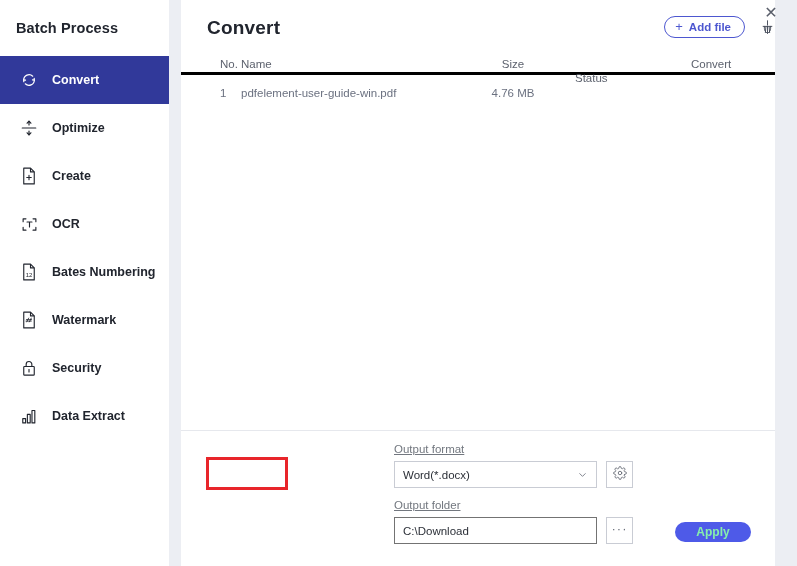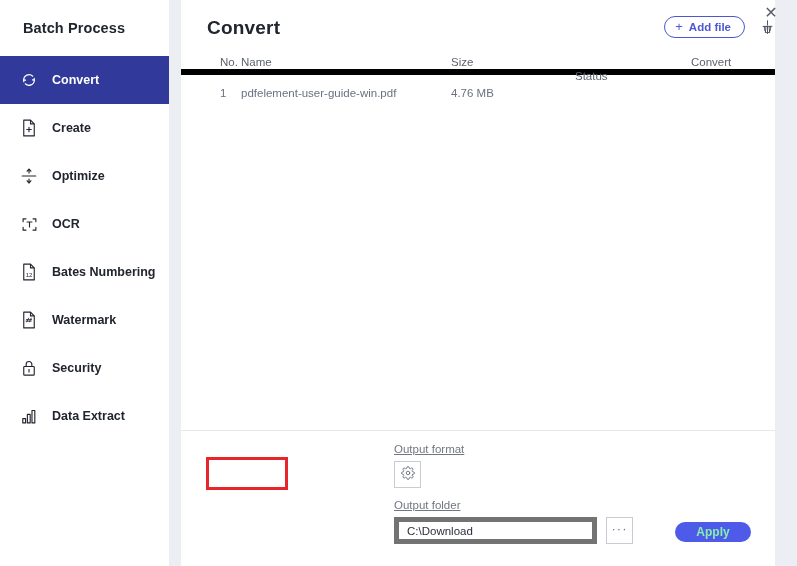--- a/index.html
+++ b/index.html
@@ -26,21 +26,21 @@
     left: 0; top: 0;
     width: 169px;
     height: 566px;
     background: #ffffff;
   }
 
   .brand {
     height: 56px;
     display: flex;
     align-items: center;
-    padding-left: 23px;
+    padding-left: 16px;
     text-align: center;
   }
   .brand-title {
     font-size: 14.5px;
     font-weight: bold;
     color: #21252e;
     letter-spacing: .1px;
   }
 
   .nav { padding-top: 0px; }
@@ -170,34 +170,34 @@
   .table-wrap {
     position: absolute;
     left: 0;
     top: 55px;
     right: 11px;
   }
   .tbl-head {
     display: flex;
     align-items: center;
     height: 20px;
-    border-bottom: 6px solid #000000;
+    border-bottom: 3px solid #000000;
     font-size: 11.5px;
     color: #5d626e;
   }
   .tbl-row {
     display: flex;
     align-items: center;
     height: 36px;
     font-size: 11.5px;
     color: #6b7180;
   }
   .c-no     { width: 60px; padding-left: 39px; }
   .c-name   { width: 210px; }
-  .c-size   { width: 124px; }
+  .c-size   { width: 124px; text-align: center; }
   .c-status { width: 116px; margin-top: 28px; }
   .c-action { width: 70px; }
 
   
   .divider {
     position: absolute;
     left: 0; right: 11px;
     top: 430px;
     height: 1px;
     background: #e6e8ed;
@@ -242,21 +242,21 @@
     right: 8px;
     top: 50%;
     transform: translateY(-50%);
     color: #767b86;
     display: flex;
   }
 
   .text-box {
     width: 203px;
     height: 27px;
-    border: 5px solid #737373;
+    border: 1px solid #737373;
     background: #ffffff;
     display: flex;
     align-items: center;
     padding-left: 8px;
     font-size: 11.5px;
     color: #2c3038;
   }
 
   .sq-btn {
     width: 27px;
@@ -320,40 +320,40 @@
             <path d="M4 12a8 8 0 0 1 13.6-5.7"></path>
             <path d="M4.2 14.6 4 11.8l2.8.5"></path>
             <path d="M19.8 9.4 20 12.2l-2.8-.5"></path>
           </svg>
         </span>
         <span class="nav-label">Convert</span>
       </div>
 
       <div class="nav-item">
         <span class="nav-icon">
-          <svg width="16" height="18" viewBox="0 0 20 24" fill="none" stroke="currentColor" stroke-width="1.5" stroke-linejoin="round">
-            <path d="M3 1.5h9l5 5v16H3z"></path>
-            <path d="M12 1.5v5h5"></path>
-            <path d="M10 11v6M7 14h6" stroke-linecap="round"></path>
-          </svg>
-        </span>
-        <span class="nav-label">Create</span>
-      </div>
-
-      <div class="nav-item">
-        <span class="nav-icon">
           <svg width="18" height="18" viewBox="0 0 24 24" fill="none" stroke="currentColor" stroke-width="1.6" stroke-linecap="round" stroke-linejoin="round">
             <path d="M3 12h18"></path>
             <path d="M12 3v5"></path>
               <path d="M9.5 5.6 12 3l2.5 2.6"></path>
             <path d="M12 21v-5"></path>
               <path d="M9.5 18.4 12 21l2.5-2.6"></path>
           </svg>
         </span>
         <span class="nav-label">Optimize</span>
+      </div>
+
+      <div class="nav-item">
+        <span class="nav-icon">
+          <svg width="16" height="18" viewBox="0 0 20 24" fill="none" stroke="currentColor" stroke-width="1.5" stroke-linejoin="round">
+            <path d="M3 1.5h9l5 5v16H3z"></path>
+            <path d="M12 1.5v5h5"></path>
+            <path d="M10 11v6M7 14h6" stroke-linecap="round"></path>
+          </svg>
+        </span>
+        <span class="nav-label">Create</span>
       </div>
 
       <div class="nav-item">
         <span class="nav-icon">
           <svg width="17" height="17" viewBox="0 0 24 24" fill="none" stroke="currentColor" stroke-width="1.6" stroke-linecap="round" stroke-linejoin="round">
             <path d="M3 8V4h4"></path>
               <path d="M21 8V4h-4"></path>
             <path d="M3 16v4h4"></path>
               <path d="M21 16v4h-4"></path>
             <path d="M8.5 8.5h7M12 8.5v7"></path>
@@ -454,20 +454,28 @@
       </div>
     </div>
 
     <div class="divider"></div>
 
     <div class="bottom">
 
       <div class="field-group fg-format">
         <span class="field-label">Output format</span>
         <div class="field-row">
+          <div class="select-box">
+            <span>Word(*.docx)</span>
+            <span class="chev">
+              <svg width="11" height="11" viewBox="0 0 24 24" fill="none" stroke="currentColor" stroke-width="2" stroke-linecap="round" stroke-linejoin="round">
+                <path d="M6 9l6 6 6-6"></path>
+              </svg>
+            </span>
+          </div>
           <div class="sq-btn">
             <span>
               <svg width="14" height="14" viewBox="0 0 24 24" fill="none" stroke="currentColor" stroke-width="1.6" stroke-linecap="round" stroke-linejoin="round">
                 <circle cx="12" cy="12" r="3"></circle>
                 <path d="M19.4 15a1.6 1.6 0 0 0 .3 1.8l.1.1a2 2 0 1 1-2.8 2.8l-.1-.1a1.6 1.6 0 0 0-1.8-.3 1.6 1.6 0 0 0-1 1.5V21a2 2 0 1 1-4 0v-.1A1.6 1.6 0 0 0 9 19.4a1.6 1.6 0 0 0-1.8.3l-.1.1a2 2 0 1 1-2.8-2.8l.1-.1a1.6 1.6 0 0 0 .3-1.8 1.6 1.6 0 0 0-1.5-1H3a2 2 0 1 1 0-4h.1A1.6 1.6 0 0 0 4.6 9a1.6 1.6 0 0 0-.3-1.8l-.1-.1a2 2 0 1 1 2.8-2.8l.1.1a1.6 1.6 0 0 0 1.8.3H9a1.6 1.6 0 0 0 1-1.5V3a2 2 0 1 1 4 0v.1a1.6 1.6 0 0 0 1 1.5 1.6 1.6 0 0 0 1.8-.3l.1-.1a2 2 0 1 1 2.8 2.8l-.1.1a1.6 1.6 0 0 0-.3 1.8V9a1.6 1.6 0 0 0 1.5 1H21a2 2 0 1 1 0 4h-.1a1.6 1.6 0 0 0-1.5 1z"></path>
               </svg>
             </span>
           </div>
         </div>
       </div>

